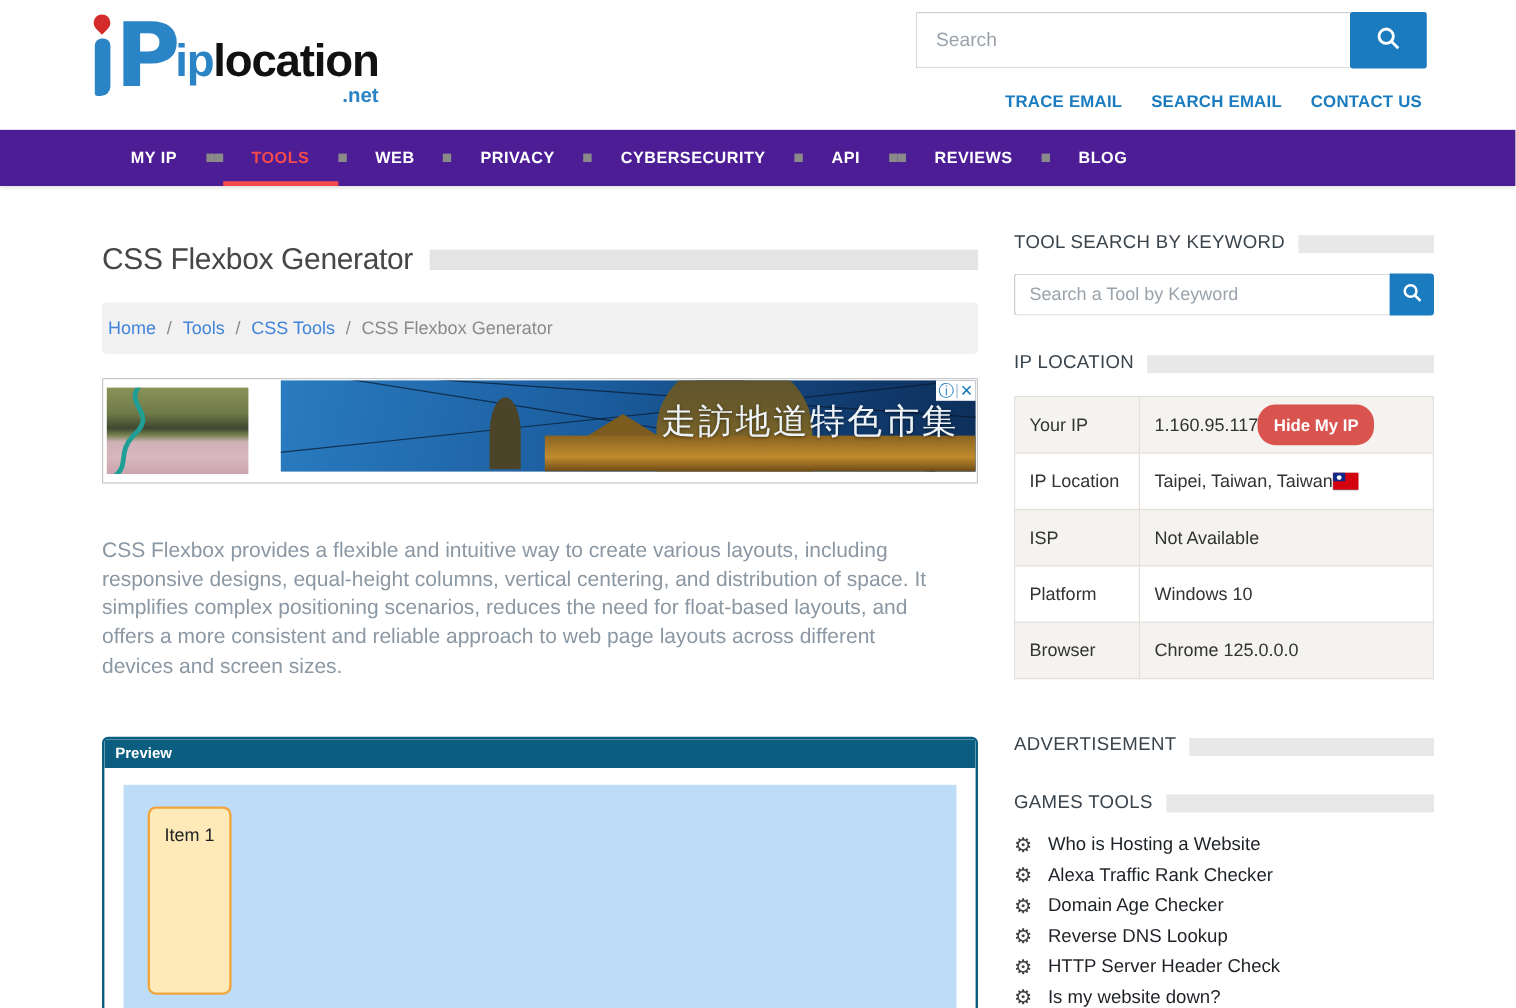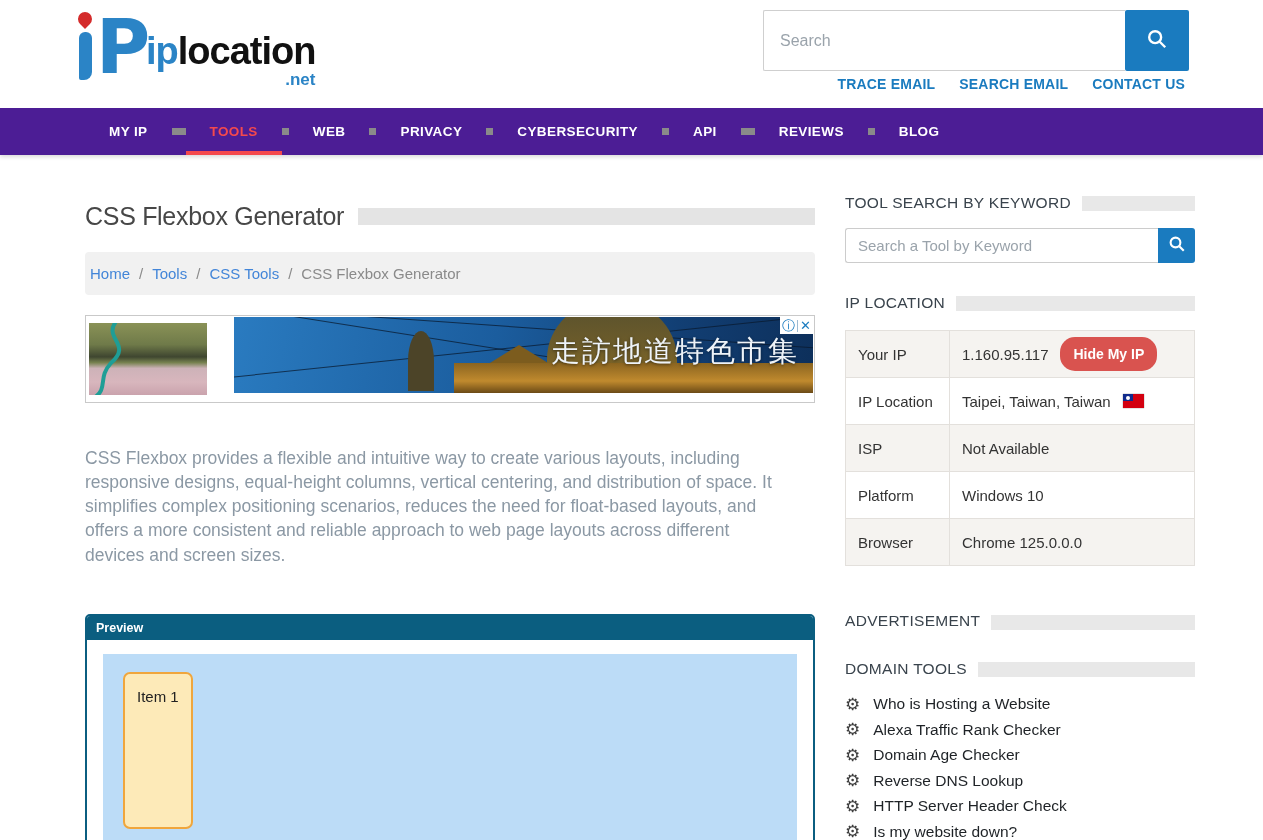--- a/index.html
+++ b/index.html
@@ -14,21 +14,21 @@
   .header { position:relative; height:108px; background:#fff; }
   .logo { position:absolute; left:76px; top:6px; display:flex; align-items:flex-start; cursor:pointer; }
   .logo-icon { position:relative; width:66px; height:78px; }
   .logo-pin { position:absolute; left:2px; top:6px; width:14px; height:14px; background:#d42b2b; border-radius:50% 50% 50% 0; transform:rotate(-45deg); }
   .logo-i { position:absolute; left:3px; top:26px; width:13px; height:48px; background:#2b84c6; border-radius:6px 6px 8px 2px; }
   .logo-p { position:absolute; left:20px; top:8px; font-size:74px; line-height:66px; font-weight:bold; color:#2b84c6; font-family:"DejaVu Sans", sans-serif; }
   .logo-word { margin-left:4px; margin-top:24px; font-size:38px; font-weight:bold; letter-spacing:-1px; color:#111; position:relative; }
   .logo-word .blue { color:#2b84c6; }
   .logo-tld { position:absolute; right:0; top:40px; font-size:17px; font-weight:bold; color:#2b84c6; letter-spacing:0; }
 
-  .header-search { position:absolute; top:10px; right:74px; display:flex; height:61px; width:426px; }
+  .header-search { position:absolute; top:10px; right:74px; display:flex; height:47px; width:426px; }
   .header-search input {
     flex:1; border:1px solid #cfcfcf; border-right:none; padding:0 16px;
     font-size:16px; color:#555; outline:none; border-radius:2px 0 0 2px;
     font-family:"Liberation Sans", sans-serif;
   }
   .header-search input::placeholder { color:#9aa3ab; }
   .search-btn {
     width:64px; background:#1a7bbf; border:none; cursor:pointer;
     display:flex; align-items:center; justify-content:center; border-radius:2px;
   }
@@ -93,21 +93,21 @@
   .tool-search input::placeholder { color:#9aa3ab; }
   .tool-search .search-btn { width:37px; border-radius:0 3px 3px 0; }
 
   .ip-heading { margin-top:31px; }
 
   .ip-table { margin-top:18px; width:100%; border-collapse:collapse; font-size:15px; color:#333; }
   .ip-table td { border:1px solid #e3e0dc; padding:0 12px; height:47px; vertical-align:middle; }
   .ip-table tr:nth-child(odd) td { background:#f5f3f0; }
   .ip-table tr:nth-child(even) td { background:#fff; }
   .ip-table td.lbl { width:104px; }
-  .ip-value-wrap { display:flex; align-items:center; gap:12px; }
+  .ip-value-wrap { display:flex; align-items:center; gap:0; }
   .hide-ip-btn { background:#d9534f; color:#fff; border:none; border-radius:15px; font-weight:bold; font-size:14px; padding:9px 13px; cursor:pointer; font-family:"Liberation Sans", sans-serif; }
   .tw-flag { position:relative; width:21px; height:14px; background:#d30010; display:inline-block; box-shadow:0 0 1px rgba(0,0,0,0.6); }
   .tw-flag::before { content:""; position:absolute; left:0; top:0; width:10.5px; height:7px; background:#102a8c; }
   .tw-flag::after { content:""; position:absolute; left:3px; top:1.5px; width:4px; height:4px; background:#fff; border-radius:50%; }
 
   .adv-heading { margin-top:46px;align-items:flex-end; }
   .dt-heading { margin-top:30px; }
 
   .tools-list { margin-top:17px; list-style:none; }
   .tools-list li { display:flex; align-items:center; margin-bottom:7.5px; cursor:pointer; }
@@ -283,21 +283,21 @@
         </tr>
       </tbody>
     </table>
 
     <div class="side-heading adv-heading">
       <span class="txt">ADVERTISEMENT</span>
       <span class="bar"></span>
     </div>
 
     <div class="side-heading dt-heading">
-      <span class="txt">DOMAIN TOOLS</span>
+      <span class="txt">GAMES TOOLS</span>
       <span class="bar"></span>
     </div>
 
     <ul class="tools-list">
       <li>
         <span class="gear">⚙</span>
         <a href="#">Who is Hosting a Website</a>
       </li>
       <li>
         <span class="gear">⚙</span>

